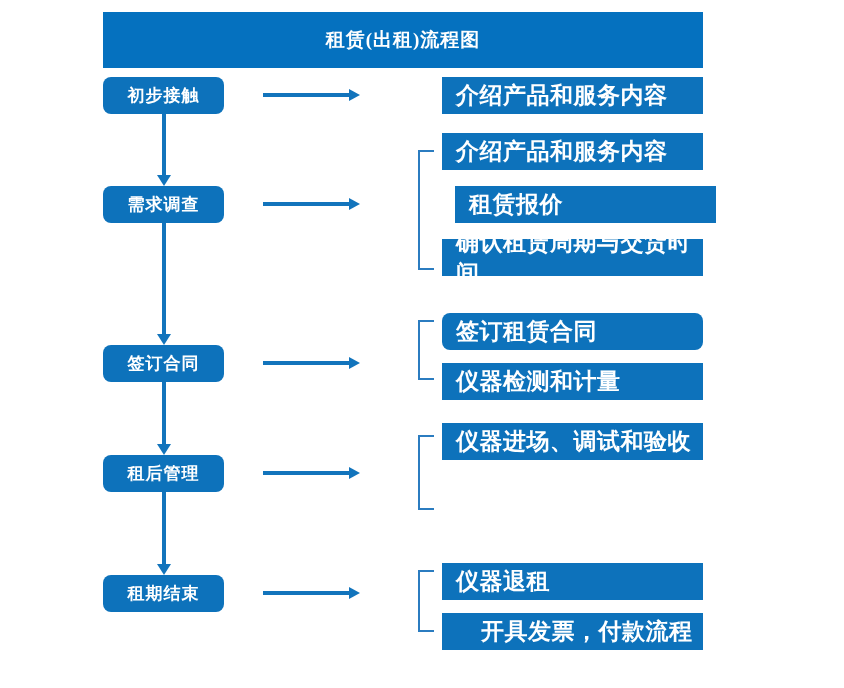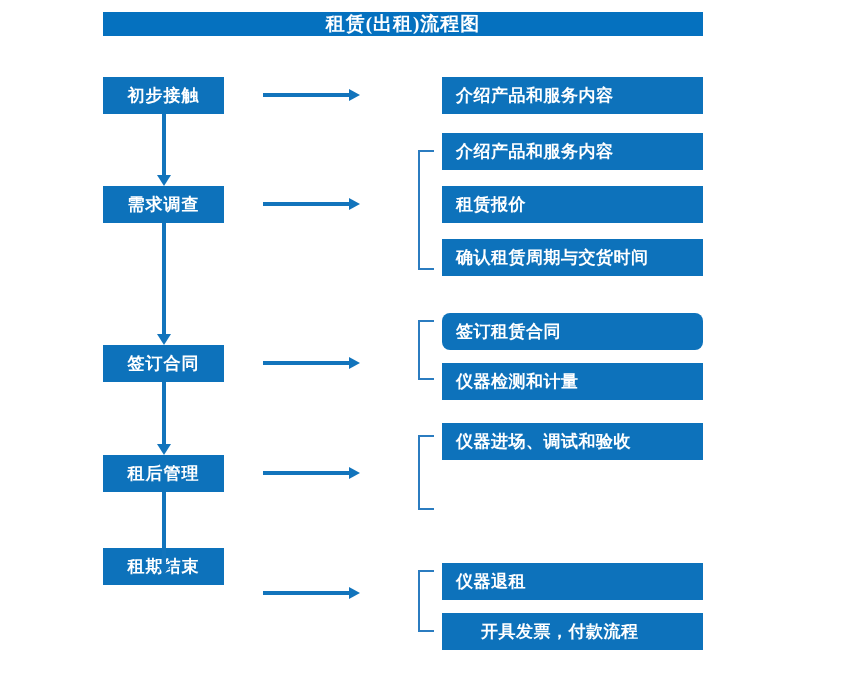--- a/index.html
+++ b/index.html
@@ -19,21 +19,21 @@
     height: 688px;
     background: #ffffff;
   }
 
   
   .title-bar {
     position: absolute;
     left: 103px;
     top: 12px;
     width: 600px;
-    height: 24px;
+    height: 56px;
     background: #0571bf;
     color: #ffffff;
     font-size: 19px;
     font-weight: bold;
     display: flex;
     align-items: center;
     justify-content: center;
     letter-spacing: 1px;
   }
 
@@ -44,31 +44,32 @@
     width: 121px;
     height: 37px;
     background: #0d72bb;
     color: #ffffff;
     font-size: 17px;
     font-weight: bold;
     display: flex;
     align-items: center;
     justify-content: center;
     letter-spacing: 1px;
+    border-radius: 8px;
   }
 
   
   .detail-box {
     position: absolute;
     left: 442px;
     width: 261px;
     height: 37px;
     background: #0d72bb;
     color: #ffffff;
-    font-size: 17px;
+    font-size: 23px;
     font-weight: bold;
     display: flex;
     align-items: center;
     padding-left: 14px;
     box-sizing: border-box;
     letter-spacing: 0.5px;
   }
 
   
   .h-arrow {
@@ -135,21 +136,21 @@
 <body>
 
 <div id="canvas">
 
   <div class="title-bar">租赁(出租)流程图</div>
 
   <div class="stage-box" style="top:77px;">初步接触</div>
   <div class="stage-box" style="top:345px;">签订合同</div>
   <div class="stage-box" style="top:186px;">需求调查</div>
   <div class="stage-box" style="top:455px;">租后管理</div>
-  <div class="stage-box" style="top:548px;">租期结束</div>
+  <div class="stage-box" style="top:575px;">租期结束</div>
 
   <div class="v-arrow" style="top:114px; height:72px;">
     <div class="shaft" style="height:61px;"></div>
     <div class="head"></div>
   </div>
   <div class="v-arrow" style="top:223px; height:122px;">
     <div class="shaft" style="height:111px;"></div>
     <div class="head"></div>
   </div>
   <div class="v-arrow" style="top:382px; height:73px;">
@@ -183,21 +184,21 @@
   </div>
 
   <div class="bracket" style="top:150px; height:120px;"></div>
   <div class="bracket" style="top:320px; height:60px;"></div>
   <div class="bracket" style="top:435px; height:75px;"></div>
   <div class="bracket" style="top:570px; height:62px;"></div>
 
   <div class="detail-box" style="top:77px;">介绍产品和服务内容</div>
 
   <div class="detail-box" style="top:133px;">介绍产品和服务内容</div>
-  <div class="detail-box" style="top:186px;">租赁报价</div>
+  <div class="detail-box" style="top:186px;margin-left:13px;">租赁报价</div>
   <div class="detail-box" style="top:239px;">确认租赁周期与交货时间</div>
 
   <div class="detail-box" style="top:313px;border-radius:8px;">签订租赁合同</div>
   <div class="detail-box" style="top:363px;">仪器检测和计量</div>
 
   <div class="detail-box" style="top:423px;">仪器进场、调试和验收</div>
 
   <div class="detail-box" style="top:563px;">仪器退租</div>
   <div class="detail-box" style="top:613px;padding-left:39px;">开具发票，付款流程</div>
 

